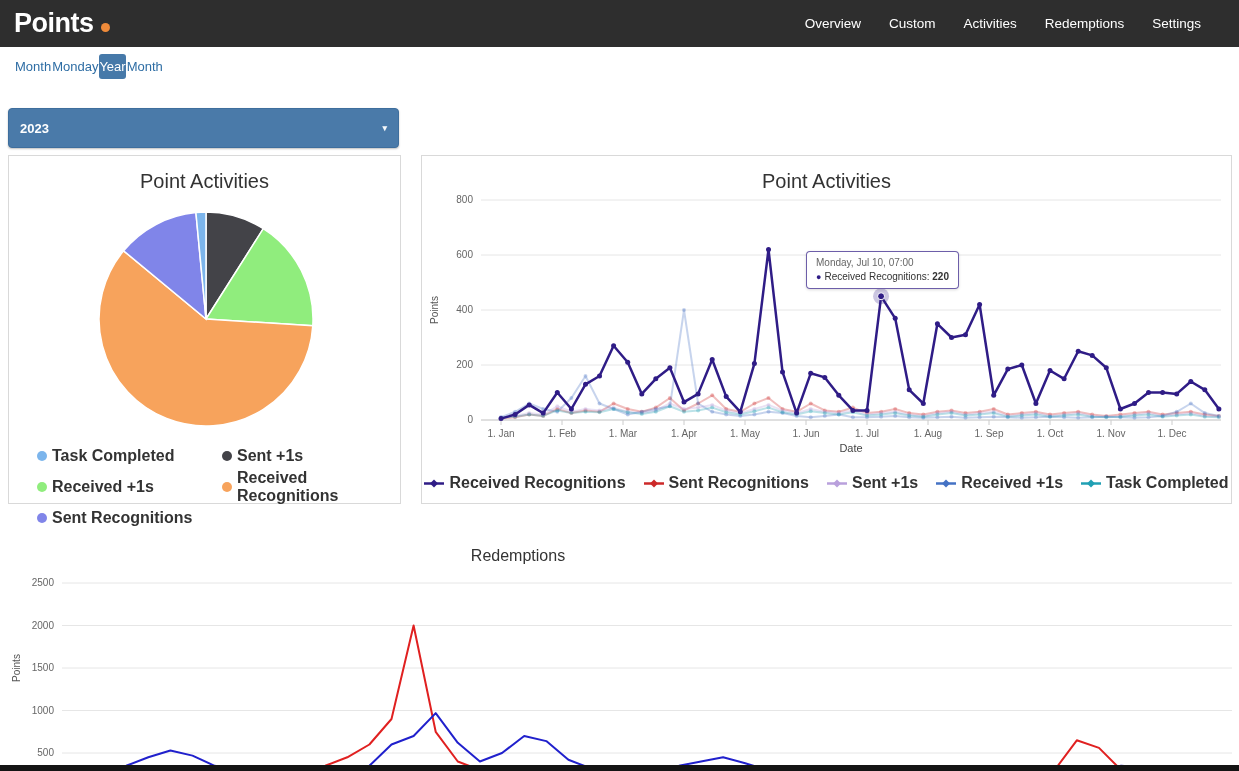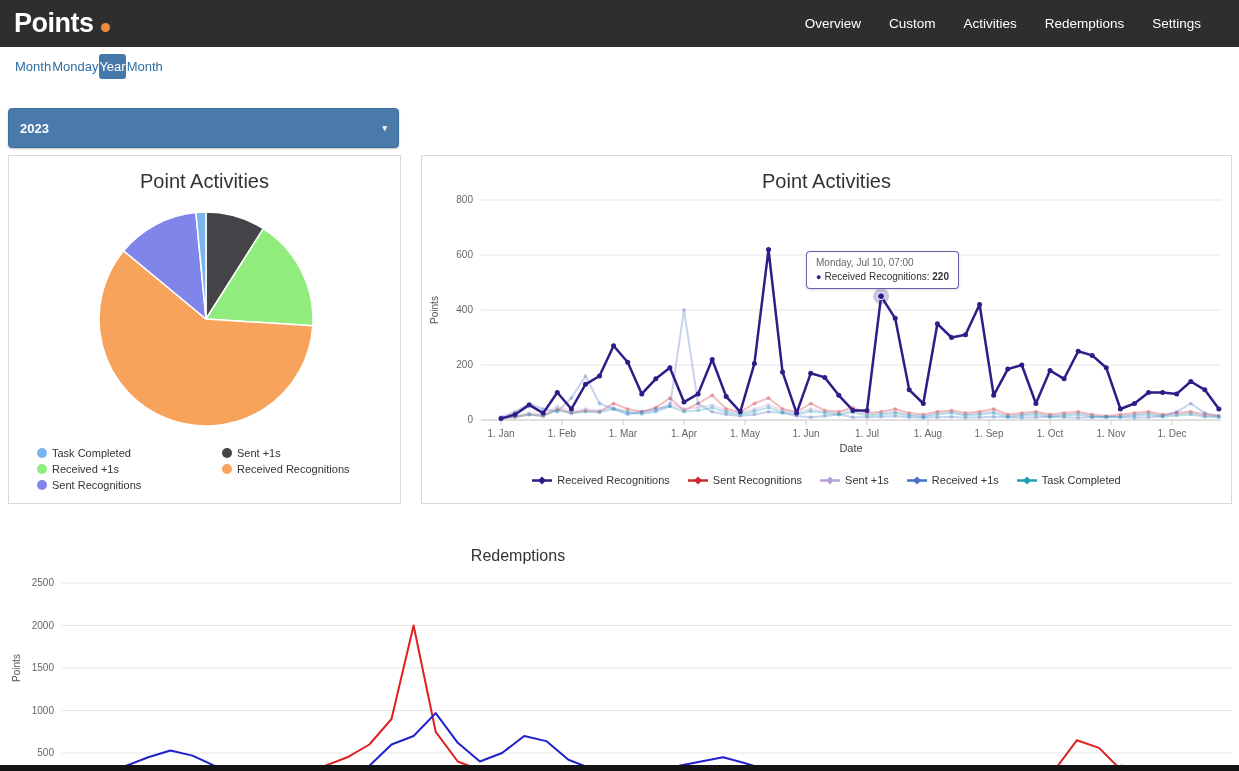--- a/index.html
+++ b/index.html
@@ -41,21 +41,21 @@
   #pie-card  { left:8px;   top:155px; width:393px; height:349px; }
   #line-card { left:421px; top:155px; width:811px; height:349px; }
   .card-title { text-align:center; margin-top:14px; font-size:20px; color:#333; }
 
   
   #pie-svg { position:absolute; left:0; top:36px; }
   #pie-legend {
     position:absolute; left:28px; top:291px;
     display:grid; grid-template-columns:185px auto; row-gap:4px;
   }
-  .legend-item { display:flex; align-items:center; font-size:11px; font-weight:normal; color:#333; cursor:pointer; }
+  .legend-item { display:flex; align-items:center; font-size:16px; font-weight:bold; color:#333; cursor:pointer; }
   .legend-dot { width:10px; height:10px; border-radius:50%; margin-right:5px; flex:0 0 auto; }
 
   
   #activities-svg { position:absolute; left:4px; top:30px; }
   #activities-legend {
     position:absolute; left:0; right:0; top:318px;
     display:flex; justify-content:center; align-items:center; gap:18px;
   }
   .lmk { display:inline-flex; margin-right:5px; }
 

